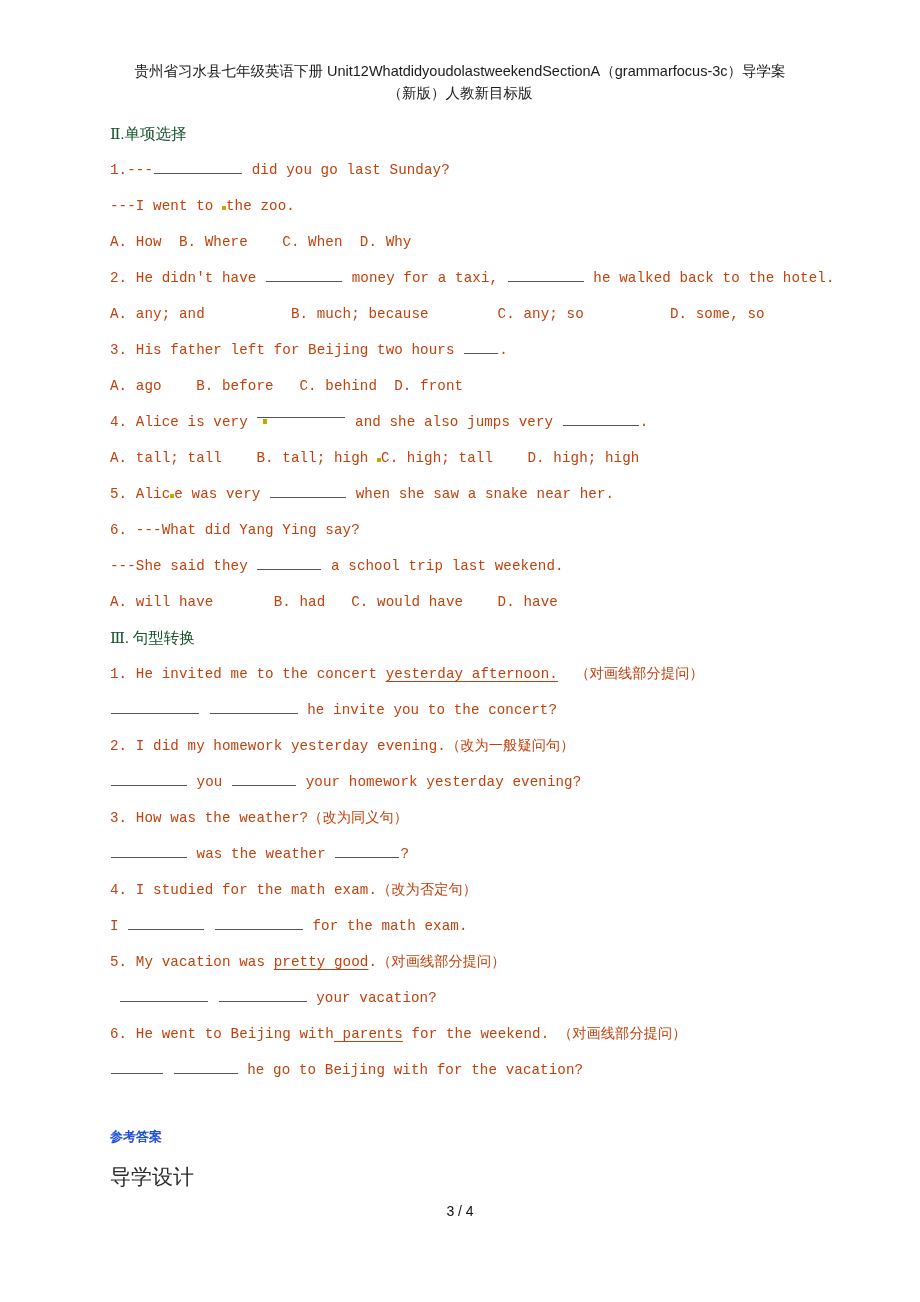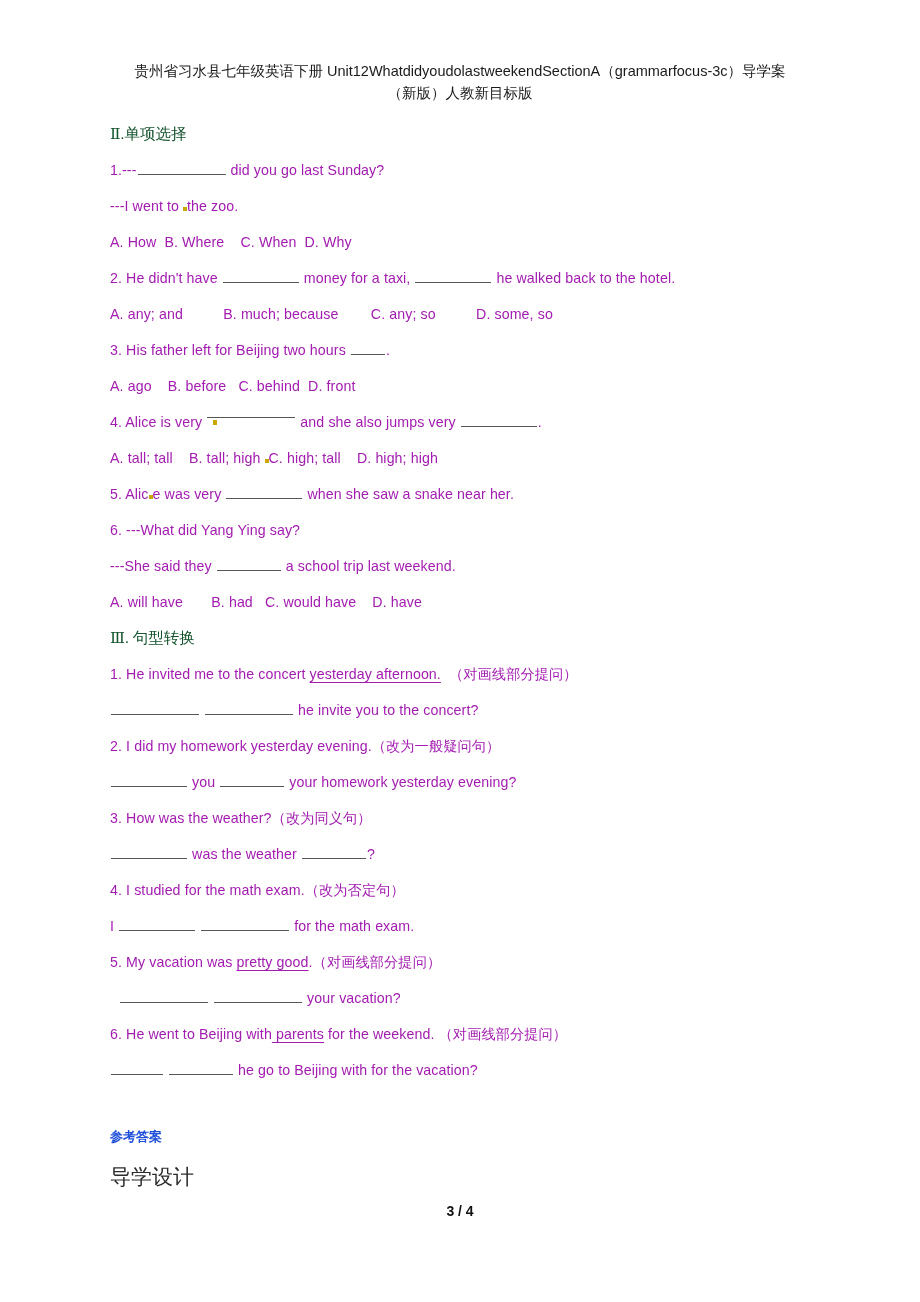--- a/index.html
+++ b/index.html
@@ -35,25 +35,25 @@
     letter-spacing: 0px;
   }
   
   .body-block {
     position: absolute;
     left: 110px;
     top: 116px;
     width: 700px;
   }
   .line {
-    font-family: Liberation Sans, sans-serif;
+    font-family: Liberation Mono, monospace;
     font-size: 14.2px;
     line-height: 36px;
     height: 36px;
-    color: #a21caf;
+    color: #c2410c;
     white-space: pre;
     letter-spacing: 0.1px;
   }
   .line.indent {
     padding-left: 9px;
   }
   .sec-head {
     font-family: "Liberation Serif", "DejaVu Serif", serif;
     font-size: 15.5px;
     line-height: 36px;
@@ -123,21 +123,21 @@
     color: #2b2b2b;
   }
   
   .footer {
     position: absolute;
     left: 0;
     right: 0;
     top: 1203px;
     text-align: center;
     font-family: "Liberation Sans", "DejaVu Sans", sans-serif;
-    font-weight: bold;
+    font-weight: normal;
     font-size: 14px;
     color: #111;
   }
 </style>
 </head>
 <body>
 
 <div class="page">
 
   <div class="doc-title">

